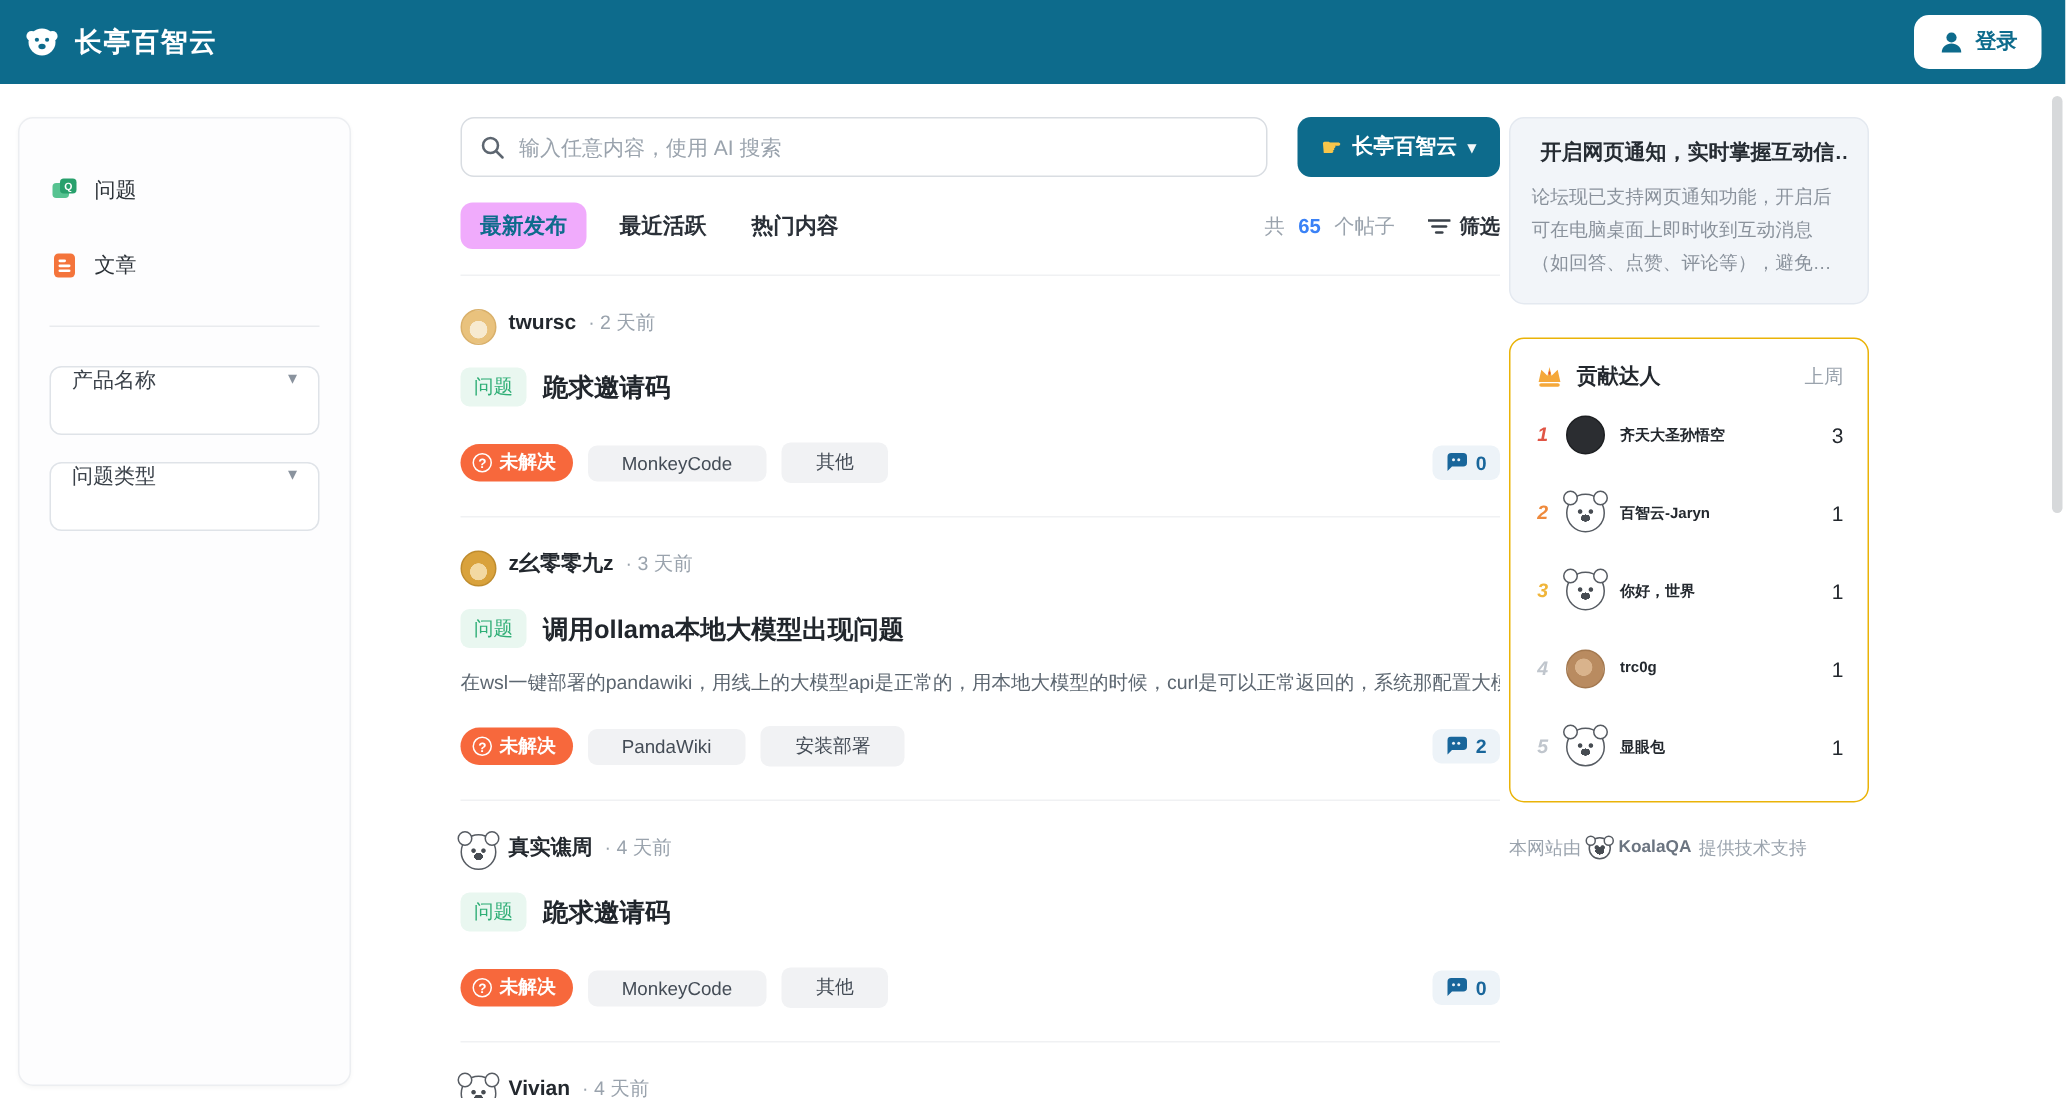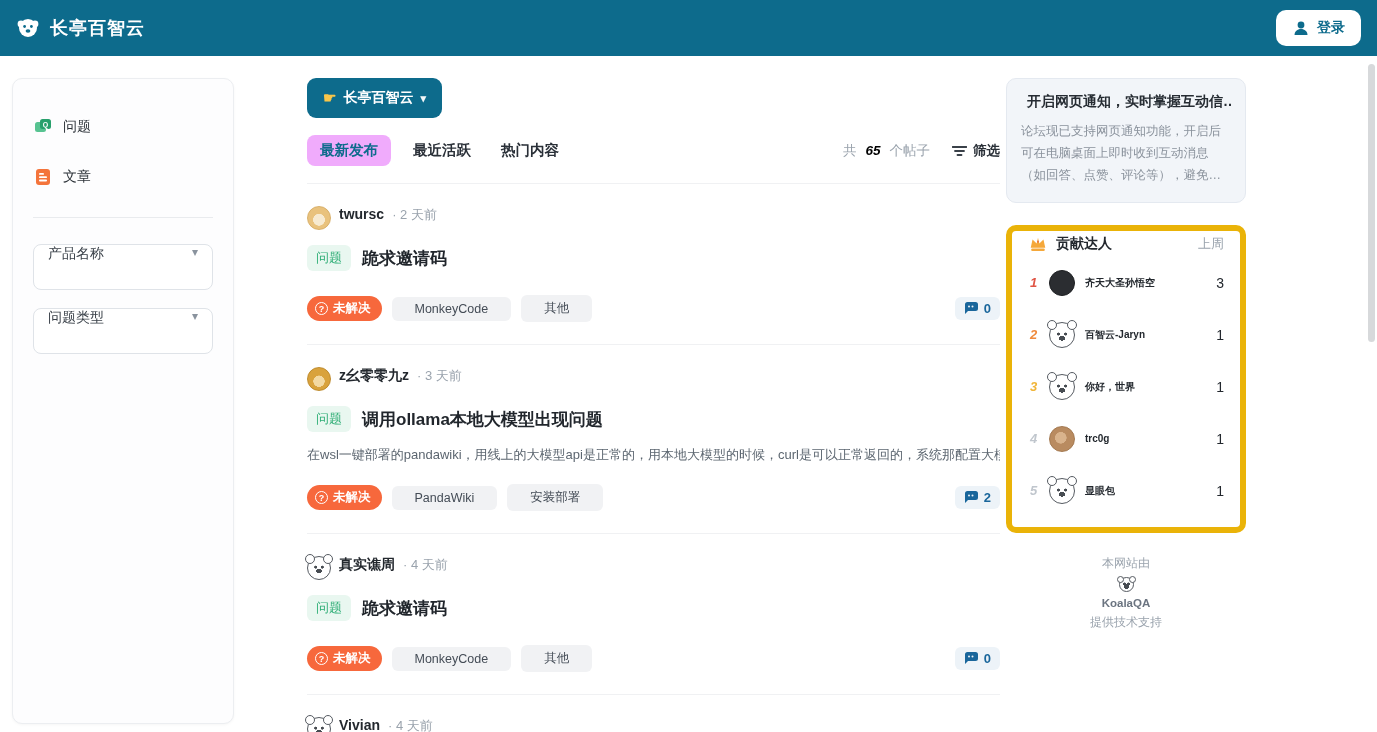--- a/index.html
+++ b/index.html
@@ -28,21 +28,21 @@
   .search-box input::placeholder { color:#9aa3ad; }
   .publish-btn { width:135px; height:40px; background:#0d6b8c; color:#fff; border:none; border-radius:9px; font-size:14px; font-weight:700; display:flex; align-items:center; justify-content:center; gap:7px; cursor:pointer; }
   .publish-btn .hand { color:#f8c64a; font-size:15px; }
   .publish-btn .caret { font-size:11px; opacity:.95; }
 
   .tabs-row { display:flex; align-items:center; margin-top:17px; }
   .tab { font-size:14.5px; font-weight:700; color:#2a3038; margin-right:30px; padding:6px 0; cursor:pointer; }
   .tab.active { background:#f0abfc; color:#0d6b8c; border-radius:8px; padding:6px 13px; margin-right:22px; }
   .tabs-right { margin-left:auto; display:flex; align-items:center; gap:6px; font-size:13.5px; }
   .count-dim { color:#9aa3ad; }
-  .count-num { color:#000000; font-weight:700; margin:0 3px;font-style:italic; }
+  .count-num { color:#3b82f6; font-weight:700; margin:0 3px; }
   .filter-btn { display:flex; align-items:center; gap:6px; margin-left:16px; color:#2a3038; font-weight:700; cursor:pointer;font-family:Liberation Mono, monospace; }
 
   .list-divider { border-top:1px solid #f0f1f3; margin-top:17px; }
   .post { padding-top:22px; }
   .post-author { display:flex; align-items:flex-start; gap:8px; }
   .author-name { font-size:14px; font-weight:700; color:#23282e; cursor:pointer; }
   .post-time { font-size:13px; color:#9aa3ad; }
   .post-title-row { display:flex; align-items:center; gap:11px; margin-top:15px; }
   .badge-q { background:#e9f7f0; color:#2fae76; font-size:13px; padding:4px 9px; border-radius:6px; flex:none; }
   .post-title { font-size:17px; font-weight:700; color:#21262c; cursor:pointer; }
@@ -67,30 +67,30 @@
       radial-gradient(ellipse 3px 2.4px at 50% 64%, #474c52 98%, rgba(0,0,0,0)),
       #fff; }
   .av.koala::before, .av.koala::after { content:""; position:absolute; width:8px; height:8px; background:#fff; border:1.5px solid #565b62; border-radius:50%; top:-3px; }
   .av.koala::before { left:-3px; } .av.koala::after { right:-3px; }
 
   
   .right-col { position:absolute; left:1006px; top:78px; width:240px; }
   .notice-card { background:#f2f5f9; border:1px solid #e4e9f0; border-radius:10px; padding:14px 14px 15px; }
   .notice-title { display:flex; align-items:center; gap:6px; font-size:14px; font-weight:700; color:#262c33; white-space:nowrap; overflow:hidden; }
   .notice-body { margin-top:10px; font-size:12.5px; line-height:1.75; color:#8a929c; display:-webkit-box; -webkit-line-clamp:3; -webkit-box-orient:vertical; overflow:hidden; }
-  .board-card { margin-top:22px; background:#fff; border:6px solid #eab308; border-radius:10px; padding:4px 16px 10px; }
+  .board-card { margin-top:22px; background:#fff; border:1px solid #eab308; border-radius:10px; padding:16px 16px 10px; }
   .board-head { display:flex; align-items:center; gap:8px; margin-bottom:4px; }
   .board-title { font-size:14px; font-weight:700; color:#23282e; }
   .board-period { margin-left:auto; font-size:13px; color:#9aa3ad; }
   .board-row { display:flex; align-items:center; gap:10px; padding:13px 0; }
   .rank { width:11px; font-size:13px; font-weight:700; font-style:italic; text-align:center; flex:none; }
   .rank.r1 { color:#e05545; } .rank.r2 { color:#ef8a3c; } .rank.r3 { color:#f0b53a; } .rank.r45 { color:#c0c6cd; }
   .board-name { font-size:10px; font-weight:700; color:#23282e; flex:1; cursor:pointer; }
   .board-score { font-size:14px; color:#23282e; }
-  .powered { margin-top:22px; display:flex; align-items:center; gap:5px; font-size:12px; color:#9aa3ad;flex-direction:column; }
+  .powered { margin-top:22px; display:flex; align-items:center; gap:5px; font-size:12px; color:#9aa3ad; }
   .powered .brand { font-weight:700; color:#6b7480; font-size:11.5px; }
   .powered .av { width:15px; height:15px; border-width:1px; }
   .powered .av.koala::before,.powered .av.koala::after { width:5px; height:5px; border-width:1px; top:-2px; }
 
   
   .sb-thumb { position:absolute; right:2px; top:64px; width:7px; height:278px; background:#d7d9db; border-radius:4px; }
 </style>
 </head>
 <body>
 
@@ -144,20 +144,27 @@
   </div>
   <div class="select-box">
     <span>问题类型</span>
     <span class="caret">▾</span>
   </div>
 </aside>
 
 <main class="main">
 
   <div class="search-row">
+    <div class="search-box">
+      <svg width="17" height="17" viewBox="0 0 17 17">
+        <circle cx="7" cy="7" r="5" fill="none" stroke="#5d6670" stroke-width="1.7"></circle>
+        <line x1="11" y1="11" x2="15" y2="15" stroke="#5d6670" stroke-width="1.7" stroke-linecap="round"></line>
+      </svg>
+      <input type="text" placeholder="输入任意内容，使用 AI 搜索" style="">
+    </div>
     <button class="publish-btn">
       <span class="hand">☛</span>
       <span>长亭百智云</span>
       <span class="caret">▾</span>
     </button>
   </div>
 
   <div class="tabs-row">
     <span class="tab active">最新发布</span>
     <span class="tab">最近活跃</span>

